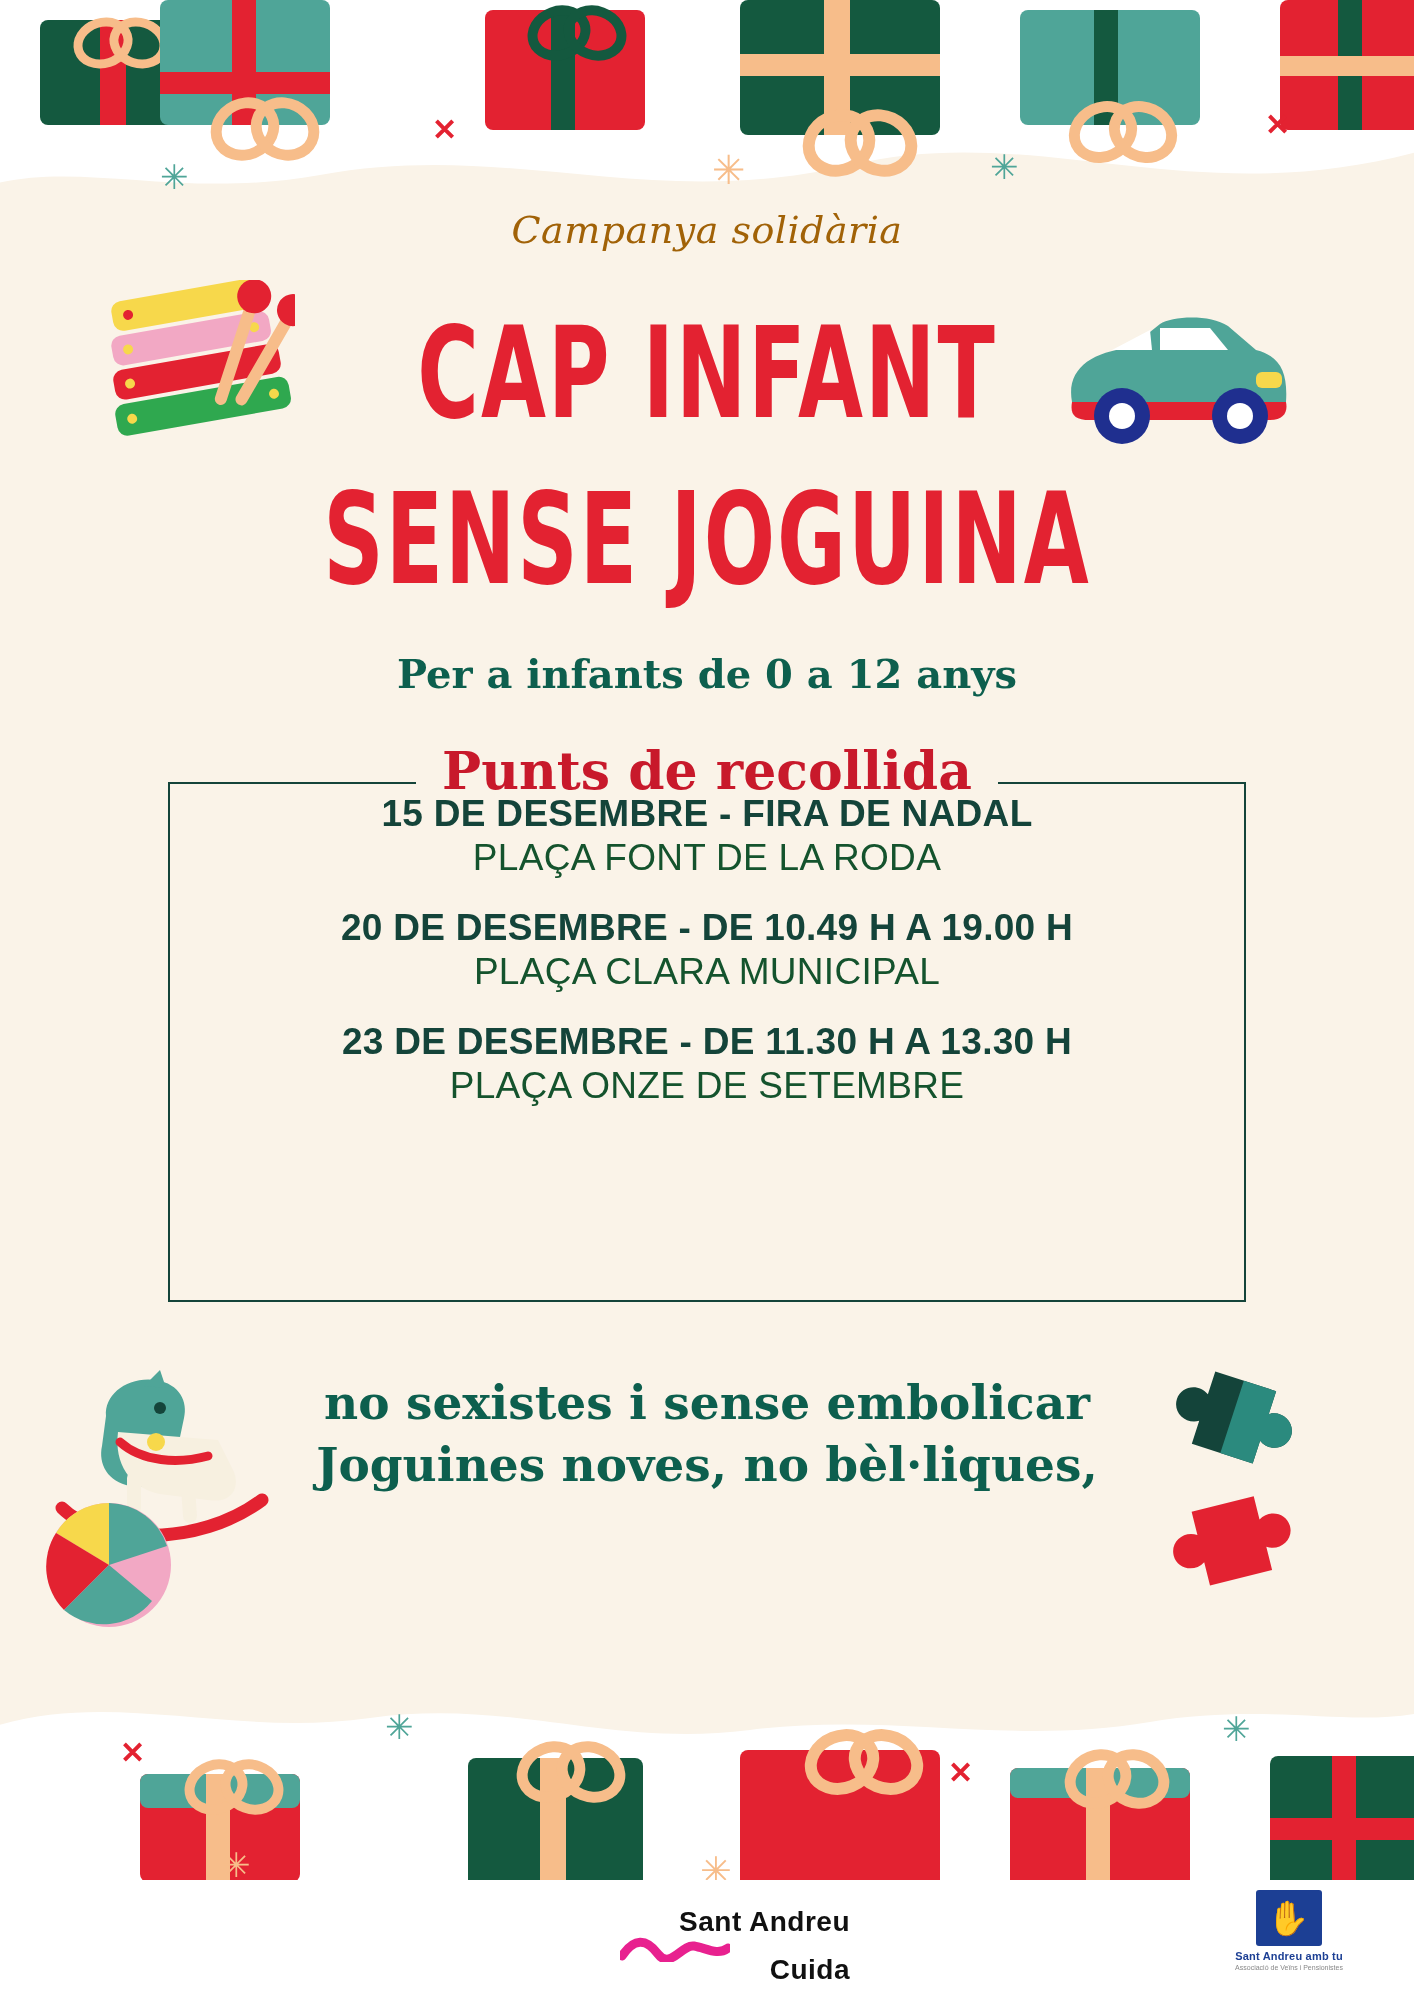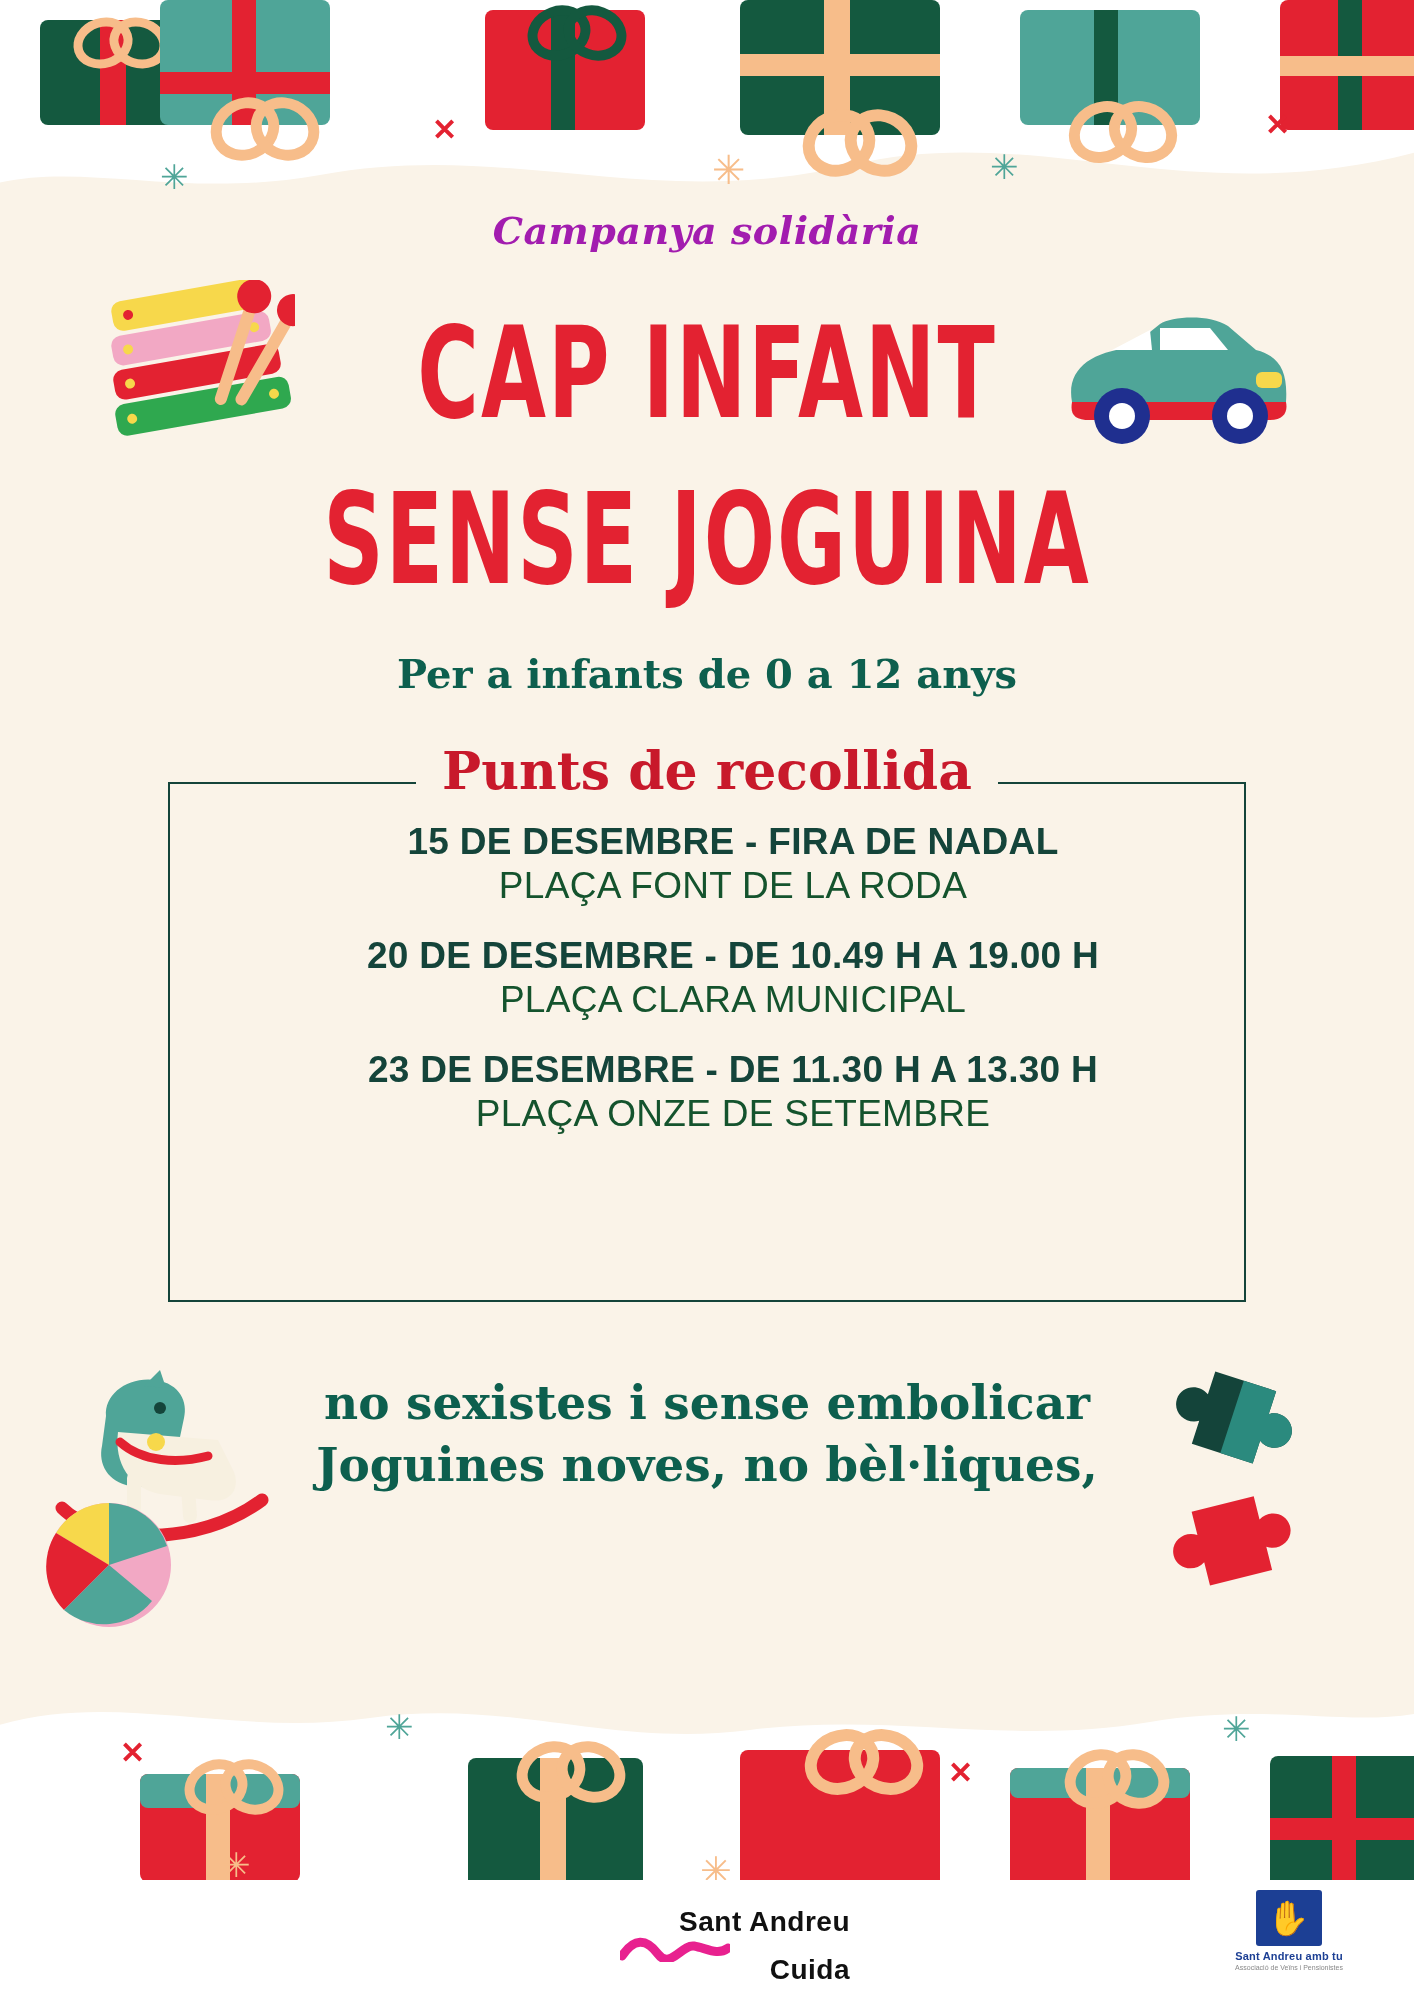--- a/index.html
+++ b/index.html
@@ -97,24 +97,24 @@
     top: 0;
     width: 1414px;
     text-align: center;
   }
   .kicker {
     position: absolute;
     top: 208px;
     left: 0;
     width: 1414px;
     font-family: "DejaVu Serif", serif;
-    font-weight: bold;
+    font-weight: normal;
     font-style: italic;
     font-size: 38px;
-    color: #a21caf;
+    color: #a16207;
     letter-spacing: 0.5px;
   }
   .title1, .title2 {
     position: absolute;
     left: 0;
     width: 1414px;
     font-family: "DejaVu Sans", sans-serif;
     font-weight: bold;
     color: #e32231;
     letter-spacing: 2px;
@@ -155,24 +155,23 @@
     top: 782px;
     width: 1078px;
     height: 520px;
     border: 2px solid #14443a;
     box-sizing: border-box;
     z-index: 3;
   }
   .points-list {
     position: absolute;
     left: 168px;
-    top: 820px;
+    top: 792px;
     width: 1078px;
     z-index: 5;
-    margin-left: 26px;
   }
   .point {
     margin-bottom: 26px;
   }
   .point .date {
     font-family: "Liberation Sans", sans-serif;
     font-weight: bold;
     font-size: 37px;
     color: #14443a;
     letter-spacing: 0.3px;

